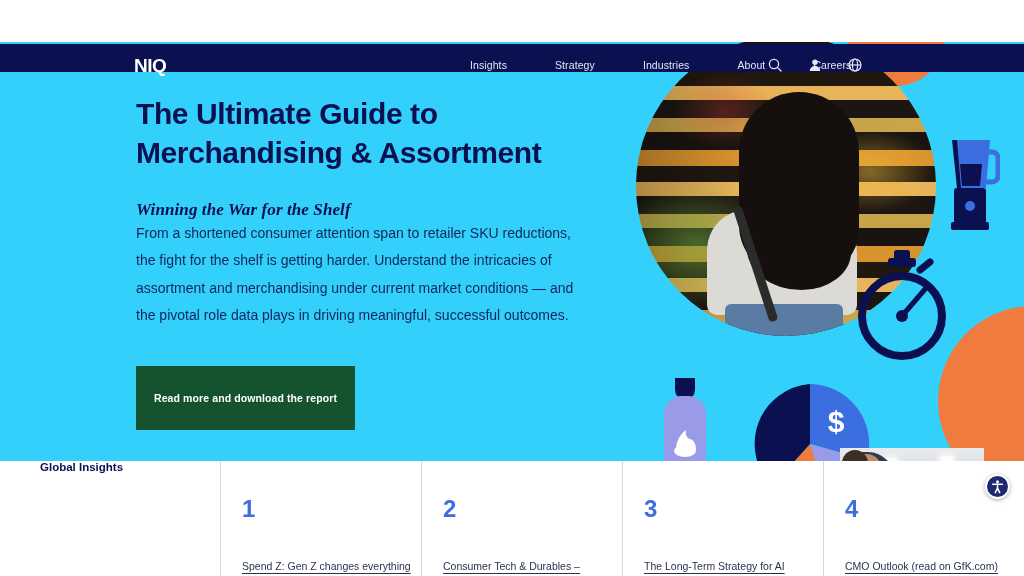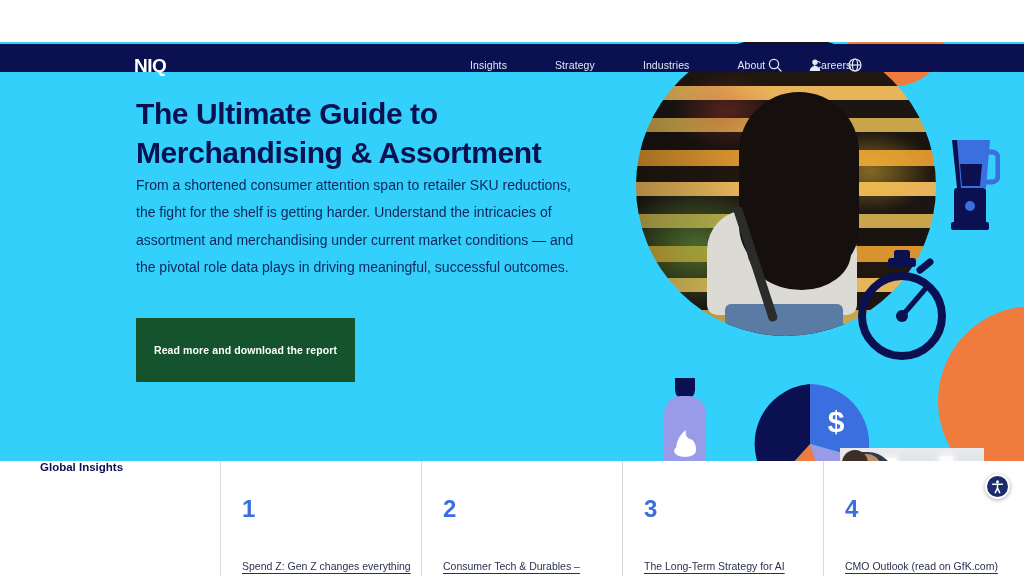--- a/index.html
+++ b/index.html
@@ -405,20 +405,21 @@
     <div class="lamp" style="left:100px; top:8px;"></div>
     <div class="man"></div>
 
   </div>
 
   <div class="hero-text">
     <h1 class="headline">
       <span>The Ultimate Guide to</span><br>
       <span>Merchandising &amp; Assortment</span>
     </h1>
+    <div class="subhead">Winning the War for the Shelf</div>
     <p class="body-copy">From a shortened consumer attention span to retailer SKU reductions, the fight for the shelf is getting harder. Understand the intricacies of assortment and merchandising under current market conditions — and the pivotal role data plays in driving meaningful, successful outcomes.</p>
     <button class="cta">Read more and download the report</button>
   </div>
 </section>
 
 <section class="insights">
   <div class="insights-label">Global Insights</div>
 
   <div class="insight-col">
     <div class="insight-num">1</div>

